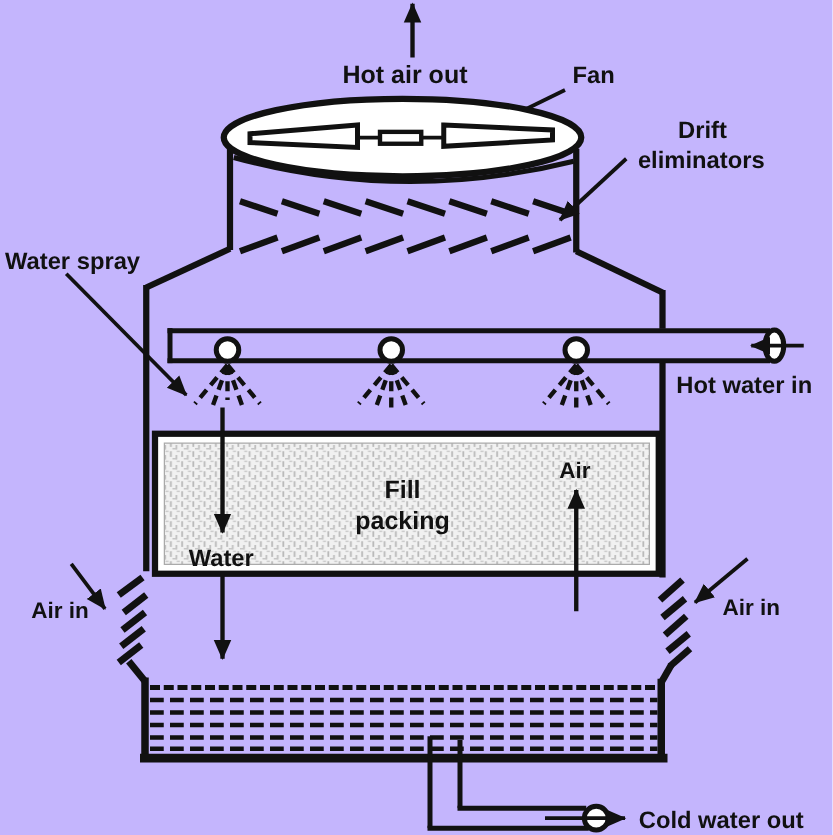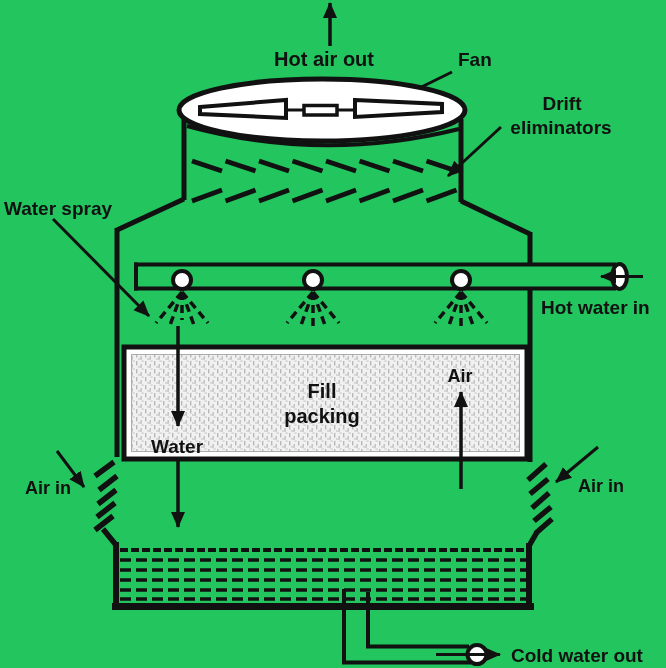--- a/index.html
+++ b/index.html
@@ -1,20 +1,20 @@
 <!DOCTYPE html>
 <html><head>
 <meta charset="utf-8">
 <style>
   html, body { margin: 0; padding: 0; background: #ffffff; }
   .stage {
     position: relative;
     width: 666px;
     height: 668px;
-    background: #22c55e;
+    background: #c4b5fd;
     overflow: hidden;
   }
   svg { display: block; }
   text {
     font-family: "Liberation Sans", "DejaVu Sans", sans-serif;
     font-weight: bold;
     fill: #111111;
   }
   .ink { stroke: #111111; fill: none; }
 </style>

